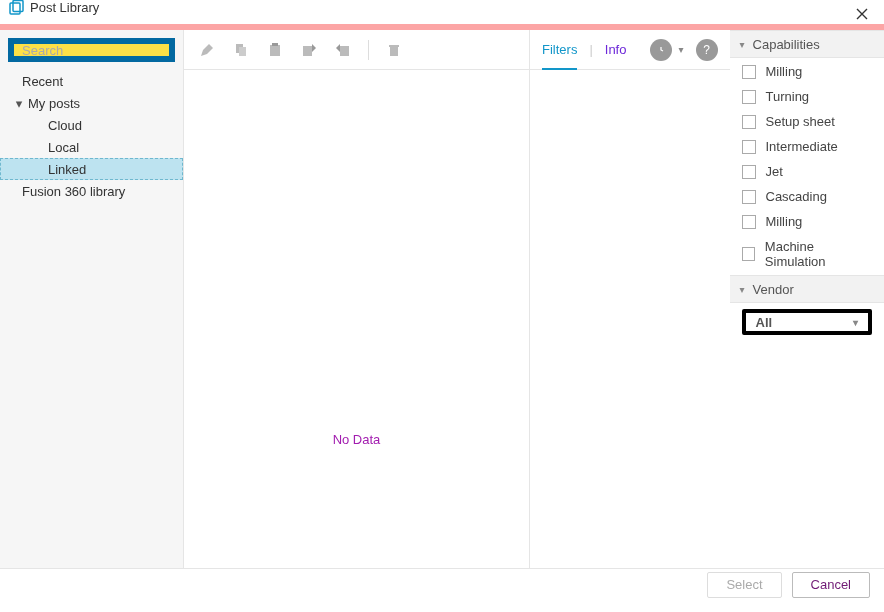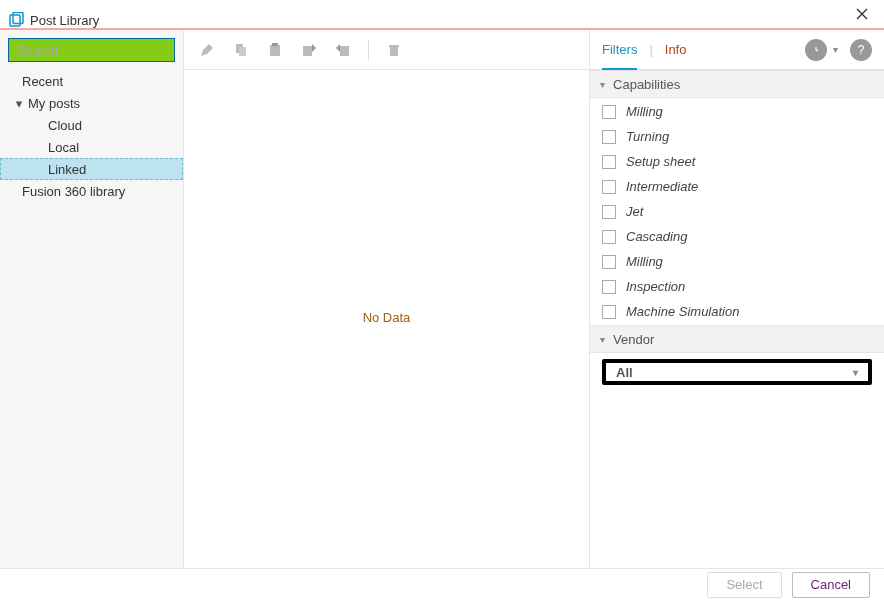--- a/index.html
+++ b/index.html
@@ -1,62 +1,62 @@
 <!DOCTYPE html>
 <html><head>
 <meta charset="utf-8">
 <style>
   * { box-sizing: border-box; margin: 0; padding: 0; font-family: "Segoe UI", Arial, sans-serif; font-size: 13px; }
   body { background: #fff; width: 884px; height: 612px; overflow: hidden; color: #333; }
-  .titlebar { display: flex; align-items: flex-end; height: 30px; padding: 0 8px; border-bottom: 2px solid #fca5a5; }
+  .titlebar { display: flex; align-items: flex-start; height: 30px; padding: 0 8px; border-bottom: 6px solid #fca5a5; }
   .titlebar .appicon { width: 16px; height: 16px; margin-right: 6px; display: flex; }
   .titlebar .title { flex: 0 0 auto; color: #333; }
   .titlebar .spacer { flex: 1; }
   .titlebar .close { width: 28px; height: 28px; display:flex;align-items:center;justify-content:center; font-size:16px; color:#333; }
 
   .body { display: flex; height: calc(100% - 30px - 44px); }
   .footer { height: 32px; border-top: 1px solid #e5e5e5; display:flex; align-items:center; justify-content:flex-end; padding: 0 14px; gap: 10px; }
   .btn { border: 1px solid #bbb; background: #fff; color:#701a75; height: 26px; padding: 0 18px; border-radius: 2px; display:inline-flex;align-items:center;justify-content:center; }
   .btn.disabled { color: #aaa; border-color: #ddd; }
 
   
   .left { width: 184px; border-right: 1px solid #e5e5e5; background:#f6f6f6; display:flex; flex-direction:column; padding-top:6px;}
   .search { margin: 2px 8px 8px 8px; }
-  .search input { width: 100%; height: 24px; border: 1px solid #0369a1; padding: 0 8px; color:#333; background:#84cc16; }
+  .search input { width: 100%; height: 24px; border: 6px solid #0369a1; padding: 0 8px; color:#333; background:#fde047; }
   .search input::placeholder { color: #aaa; }
   .tree { font-size: 13px; color:#333; }
   .tree-row { display:flex; align-items:center; height: 22px; padding-left: 14px; }
   .tree-row.level1 { padding-left: 22px; }
   .tree-row.level2 { padding-left: 48px; }
   .tree-row .caret { width: 10px; display:inline-flex; justify-content:center; margin-right: 4px; color:#555;}
   .tree-row.selected { background: #bde3f0; outline: 1px dashed #6fb8cf; outline-offset: -1px; }
 
   
   .center { flex:1; display:flex; flex-direction:column; }
   .toolbar { height: 40px; border-bottom: 1px solid #e5e5e5; display:flex; align-items:center; padding: 0 10px; gap: 8px; }
   .toolbar .iconbtn { width: 26px; height: 26px; display:flex;align-items:center;justify-content:center; color:#aaa; }
   .toolbar .spacer { flex:1; }
   .toolbar .clear { border:1px solid #ccc; color:#aaa; height:26px; padding:0 12px; border-radius:2px; display:flex;align-items:center; }
-  .center-body { flex:1; display:flex; align-items:flex-start; justify-content:center; padding-top: 240px; color:#a16207; }
+  .center-body { flex:1; display:flex; align-items:center; justify-content:center; padding-top: 240px; color:#a21caf; }
 
   
-  .right { width: 295px; border-left: 1px solid #e5e5e5; display:flex; flex-direction:column; }
+  .right { width: 355px; border-left: 1px solid #e5e5e5; display:flex; flex-direction:row; }
   .right-header { height: 40px; display:flex; align-items:center; padding: 0 12px; gap: 12px; border-bottom: 1px solid #e5e5e5; position:relative;}
-  .rtab { color:#c2410c; height: 40px; display:flex;align-items:center; }
+  .rtab { color:#6d28d9; height: 40px; display:flex;align-items:center; }
   .rtab.active { color:#1296c9; border-bottom: 2px solid #1296c9; margin-bottom:-1px; }
   .rtab-sep { color:#ccc; }
   .right-header .rspacer { flex:1; }
   .right-header .hicon { width: 22px; height:22px; display:flex;align-items:center;justify-content:center; border-radius:50%; background:#999; color:#fff; font-size:12px; }
   .right-header .menucaret { color:#888; font-size:10px; margin-left:-6px;}
   .right-body { flex:1; overflow:auto; }
   .section { }
   .section-header { background:#f2f2f2; border-top:1px solid #e5e5e5; border-bottom:1px solid #e5e5e5; height:28px; display:flex; align-items:center; padding:0 10px; gap:8px; color:#555;}
   .section-header .caret { font-size:10px; color:#888; }
   .section-body { padding: 6px 12px; display:flex; flex-direction:column; gap: 10px; }
-  .chk { display:flex; align-items:center; gap: 10px; color:#444;font-style:italic; }
+  .chk { display:flex; align-items:center; gap: 10px; color:#444; }
   .chk .box { width:14px; height:14px; border:1px solid #aaa; background:#fff; }
   .select { border:4px solid #000000; height:26px; display:flex; align-items:center; padding:0 10px; color:#555; justify-content:space-between; border-radius:2px;font-weight:bold;}
   .select .caret { color:#888; font-size:10px; }
 
   svg { display:block; }
 </style>
 </head>
 <body>
 
 <div class="titlebar">
@@ -193,24 +193,20 @@
           <label class="chk">
               <span class="box"></span>
               <span>Cascading</span>
             </label>
           <label class="chk">
               <span class="box"></span>
               <span>Milling</span>
             </label>
           <label class="chk">
               <span class="box"></span>
-              <span>Inspection</span>
-            </label>
-          <label class="chk">
-              <span class="box"></span>
               <span>Machine Simulation</span>
             </label>
         </div>
       </div>
       <div class="section">
         <div class="section-header">
           <span class="caret">▾</span>
           <span>Vendor</span>
         </div>
         <div class="section-body">

